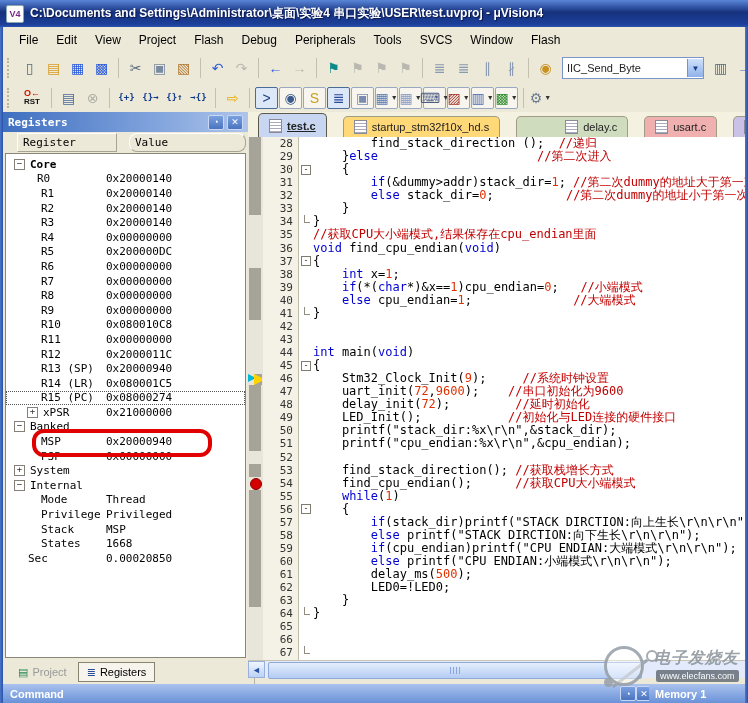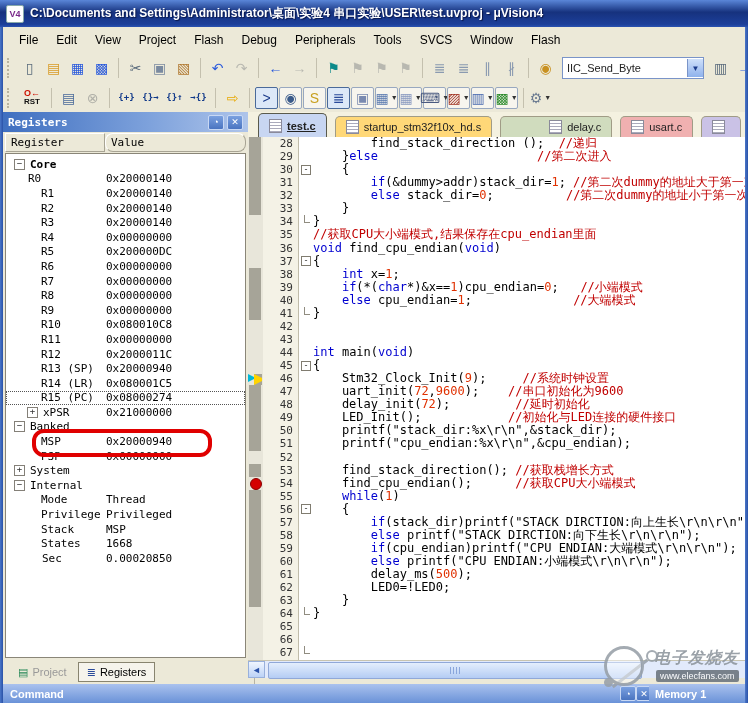--- a/index.html
+++ b/index.html
@@ -42,21 +42,21 @@
   .rst-text{font-size:8px;font-weight:bold;color:#111;line-height:9px;}
   
   .regpanel{position:absolute;left:3px;top:112px;width:245px;height:548px;background:#ece9d8;border-right:1px solid #b8b4a4;}
   .regpanel-header{height:20px;background:linear-gradient(90deg,#3f6fc0,#7ea2dc 60%,#aec4ea);
                    display:flex;align-items:center;padding:0 5px;gap:3px;}
   .regpanel-title{color:#fff;font-size:11px;font-weight:bold;flex:1;font-family:"DejaVu Sans Mono",monospace;}
   .panel-icon-btn{width:16px;height:15px;border:1px solid #c8d8f4;border-radius:2px;background:linear-gradient(#7aa0e0,#4a74c0);
                   color:#fff;font-size:9px;display:flex;align-items:center;justify-content:center;padding:0;}
   .reg-colhead{display:flex;height:19px;background:#ece9d8;margin:1px 2px 0 2px;}
   .reg-colcell{font-family:"DejaVu Sans Mono",monospace;font-size:11px;padding:2px 5px;
-               border:1px solid #fff;border-right-color:#a8a494;border-bottom-color:#a8a494;background:#ece9d8;}
+               border:1px solid #fff;border-right-color:#a8a494;border-bottom-color:#a8a494;background:#ece9d8;margin-left:12px;}
   .reg-colcell.c0{width:88px;flex:none;}
   .reg-colcell.c1{flex:1;border-radius:8px;}
   .reg-tree{position:absolute;top:41px;left:2px;right:2px;bottom:2px;background:#fff;border:1px solid #8a8678;overflow:hidden;padding-top:3px;}
   .reg-row{position:relative;height:14.6px;display:flex;align-items:center;
            font-family:"DejaVu Sans Mono",monospace;font-size:11px;color:#000;}
   .reg-exp{width:9px;height:9px;border:1px solid #848078;background:#fff;font-size:9px;line-height:7px;
            text-align:center;margin-right:5px;flex:none;color:#333;}
   .reg-label{white-space:nowrap;}
   .reg-label.bold{font-weight:bold;}
   .reg-value{position:absolute;left:100px;white-space:nowrap;}
@@ -67,21 +67,21 @@
   .panel-tabs{position:absolute;left:3px;top:660px;width:245px;height:24px;background:#ece9d8;
               display:flex;align-items:center;padding-left:6px;gap:2px;border-right:1px solid #b8b4a4;}
   .ptab{height:20px;display:flex;align-items:center;gap:4px;padding:0 8px;font-size:11px;background:transparent;border:1px solid transparent;}
   .ptab.active{background:#f6f4ec;border:1px solid #88846f;}
   .ptab .lab{color:#999;}
   .ptab.active .lab{color:#000;}
   .ptab-icon{font-size:11px;line-height:1;}
   
   .editor{position:absolute;left:248px;top:112px;right:3px;height:548px;background:#fff;overflow:hidden;}
   .edtabs{position:absolute;top:0;left:0;right:0;height:25px;background:#f4f1e0;border-bottom:1px solid #9a9684;
-          display:flex;align-items:flex-end;padding-left:10px;gap:8px;overflow:hidden;}
+          display:flex;align-items:flex-end;padding-left:10px;gap:16px;overflow:hidden;}
   .edtab{height:20px;display:flex;align-items:center;gap:5px;padding:0 10px;border:1px solid #a09c86;border-bottom:none;
          border-radius:5px 5px 0 0;font-size:11px;white-space:nowrap;color:#222;flex:none;}
   .edtab.active{height:23px;font-weight:bold;text-decoration:underline;border-color:#5a5a4c;}
   .edtab-icon{width:11px;height:12px;background:#fff;border:1px solid #8a8a9a;flex:none;
               background-image:repeating-linear-gradient(180deg,#fff 0 2px,#aab 2px 3px);}
   .code{position:absolute;top:25px;left:0;right:0;bottom:0;background:#fff;overflow:hidden;}
   .code-line{display:flex;height:13.07px;}
   .cl-marker{width:15px;flex:none;background:#e8e6da;position:relative;}
   .cl-marker.codebg::after{content:"";position:absolute;left:1px;right:2px;top:0;bottom:0;background:#a6a498;}
   .cl-marker.bp::before{content:"";position:absolute;left:2px;top:1.5px;width:10px;height:10px;border-radius:50%;
@@ -314,21 +314,21 @@
     </div>
     <div class="reg-colhead">
       <div class="reg-colcell c0">Register</div>
       <div class="reg-colcell c1">Value</div>
     </div>
     <div class="reg-tree" id="regtree">
         <div class="reg-row" style="padding-left: 8px;">
           <span class="reg-exp">−</span>
           <span class="reg-label bold">Core</span>
         </div>
-        <div class="reg-row" style="padding-left: 22px;">
+        <div class="reg-row" style="padding-left: 31px;">
           <span class="reg-label">R0</span>
           <span class="reg-value">0x20000140</span>
         </div>
         <div class="reg-row" style="padding-left: 35px;">
           <span class="reg-label">R1</span>
           <span class="reg-value">0x20000140</span>
         </div>
         <div class="reg-row" style="padding-left: 35px;">
           <span class="reg-label">R2</span>
           <span class="reg-value">0x20000140</span>
@@ -419,21 +419,21 @@
           <span class="reg-value">Privileged</span>
         </div>
         <div class="reg-row" style="padding-left: 35px;">
           <span class="reg-label">Stack</span>
           <span class="reg-value">MSP</span>
         </div>
         <div class="reg-row" style="padding-left: 35px;">
           <span class="reg-label">States</span>
           <span class="reg-value">1668</span>
         </div>
-        <div class="reg-row" style="padding-left: 36px;">
+        <div class="reg-row" style="padding-left: 22px;">
           <span class="reg-label">Sec</span>
           <span class="reg-value">0.00020850</span>
         </div>
       </div>
   </div>
 
   <div class="panel-tabs">
     <button class="ptab">
       <span class="ptab-icon" style="color:#2a8a5a">▤</span>
       <span class="lab">Project</span>

